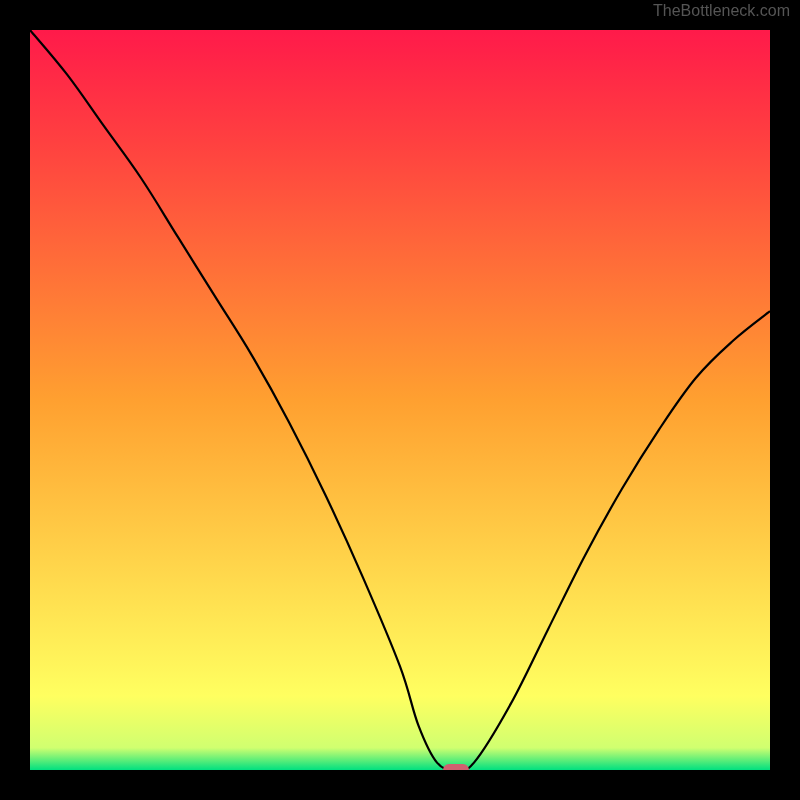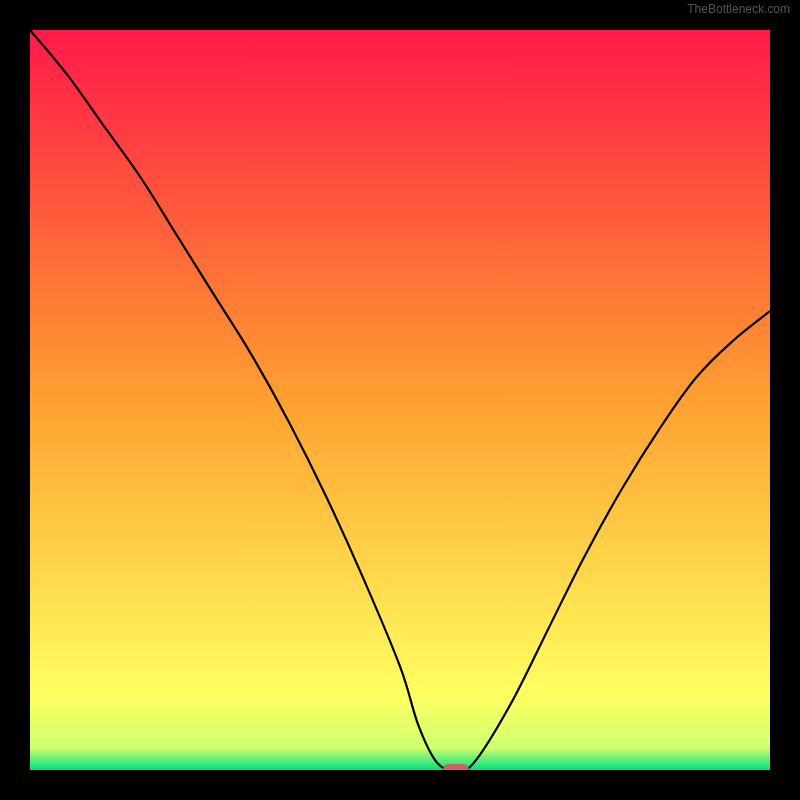--- a/index.html
+++ b/index.html
@@ -9,21 +9,21 @@
     height: 800px;
     background: #000;
     position: relative;
     font-family: Arial, sans-serif;
   }
   .watermark {
     position: absolute;
     top: 2px;
     right: 10px;
     color: #555;
-    font-size: 12px;
+    font-size: 16px;
     font-weight: 500;
     z-index: 10;
     margin-left: 16px;
   }
   .plot-area {
     position: absolute;
     left: 30px;
     top: 30px;
     width: 740px;
     height: 740px;

